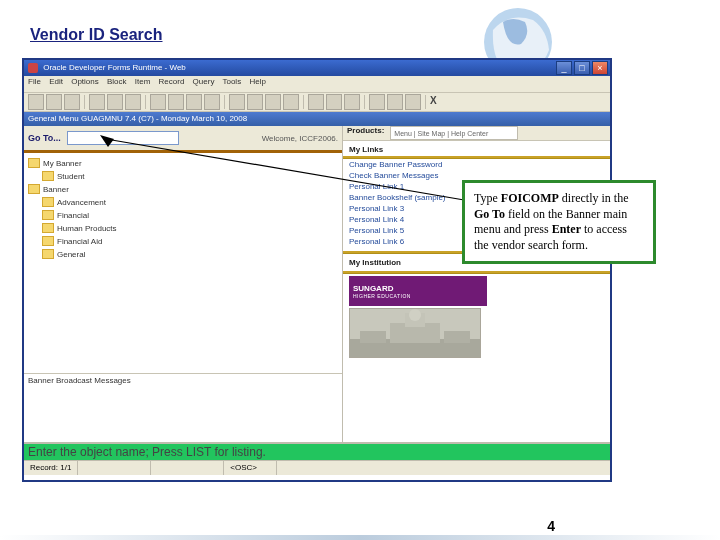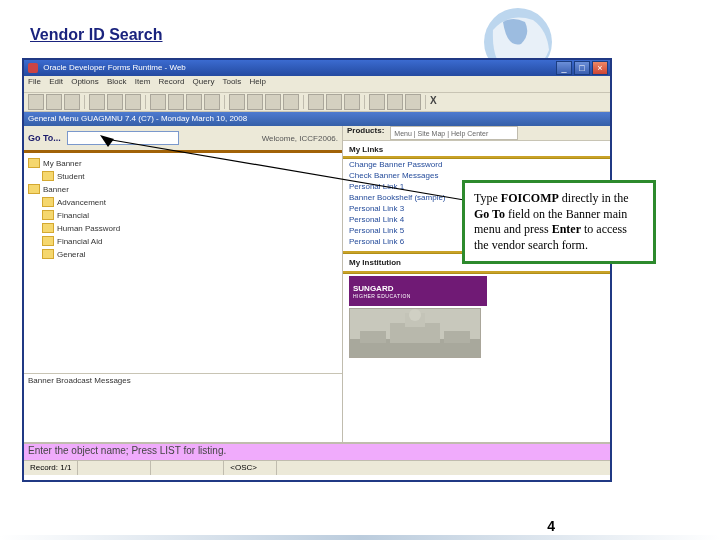--- a/index.html
+++ b/index.html
@@ -41,21 +41,21 @@
 .rightcol .prod{background:#ece9d8;height:14px;display:flex;align-items:flex-start;padding:0 4px;border-bottom:1px solid #c8c4b4}
 .rightcol .prod b{color:#222}
 .rightcol .prod .box{margin-left:6px;width:120px;height:12px;border:1px solid #c0bcae;background:#fff;font-size:7px;padding:0 3px;color:#666;display:flex;align-items:center}
 .rightcol .section-h{font-weight:bold;color:#222;padding:4px 6px 2px}
 .rightcol .link{color:#254c9b;padding:1px 6px}
 .rightcol .myinst{padding:4px 6px}
 .sungard-box{margin:2px 6px;width:130px;height:26px;background:#701a75;color:#fff;font-size:8px;font-weight:bold;display:flex;flex-direction:column;justify-content:center;align-items:flex-start;padding:2px 4px}
 .sungard-box small{font-size:5px;font-weight:normal;letter-spacing:0.5px}
 .capitol{margin:2px 6px;width:130px;height:48px;background:#c8c8bc;border:1px solid #aaa69a;position:relative;overflow:hidden}
 
-.statusbar1{height:14px;background:#f0abfc;border-top:1px solid #c0bcae;font-size:10px;padding:1px 4px;color:#444}
+.statusbar1{height:14px;background:#22c55e;border-top:1px solid #c0bcae;font-size:12px;padding:1px 4px;color:#444}
 .statusbar2{height:14px;background:#ece9d8;border-top:1px solid #c0bcae;font-size:8px;display:flex;align-items:center}
 .statusbar2 .cell{border-right:1px solid #c0bcae;padding:0 6px;height:100%;line-height:14px}
 
 .callout{position:absolute;top:180px;left:462px;width:170px;border:3px solid #2d8a2d;background:#fff;padding:8px 9px;font-size:12px;line-height:1.3;color:#000;font-family:"Times New Roman",serif}
 .callout b{font-weight:bold}
 
 .pointer{position:absolute;top:135px;left:100px;width:380px;height:70px;pointer-events:none}
 
 .pagenum{position:absolute;bottom:6px;right:18px;font-size:14px;font-weight:bold;color:#000}
 
@@ -158,21 +158,21 @@
           <div class="node indent">
               <span class="fld"></span>
               <span>Advancement</span>
             </div>
           <div class="node indent">
               <span class="fld"></span>
               <span>Financial</span>
             </div>
           <div class="node indent">
               <span class="fld"></span>
-              <span>Human Password</span>
+              <span>Human Products</span>
             </div>
           <div class="node indent">
               <span class="fld"></span>
               <span>Financial Aid</span>
             </div>
           <div class="node indent">
               <span class="fld"></span>
               <span>General</span>
             </div>
         </div>

